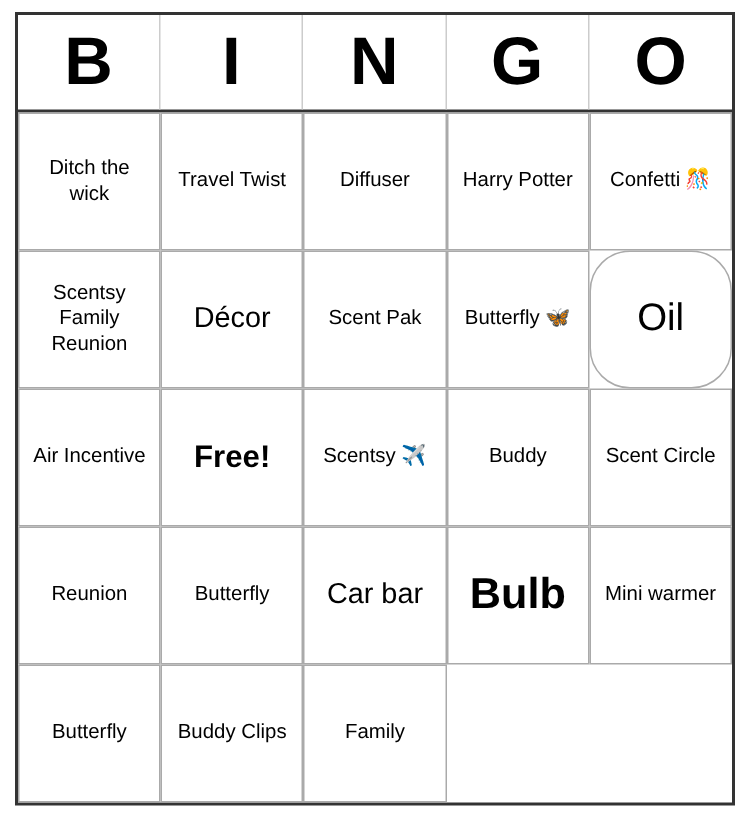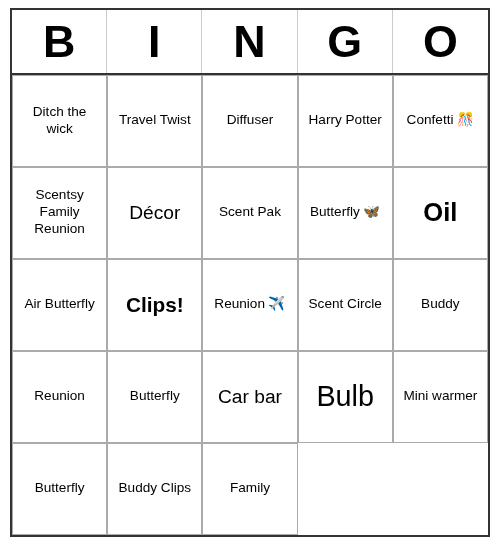--- a/index.html
+++ b/index.html
@@ -44,33 +44,34 @@
       align-items: center;
       justify-content: center;
       text-align: center;
       padding: 6px 9px;
       font-size: 0.85rem;
       line-height: 1.25;
       position: relative;
     }
     .bingo-cell.large-text {
       font-size: 1.6rem;
-      font-weight: bold;
+      font-weight: normal;
+      border-radius: 27px;
     }
     .bingo-cell.medium-text {
       font-size: 1.2rem;
       font-weight: normal;
     }
     .bingo-cell.free {
       font-size: 1.3rem;
       font-weight: bold;
     }
     .bingo-cell.bulb-text {
       font-size: 1.8rem;
-      font-weight: normal;
+      font-weight: bold;
     }
   </style>
 </head>
 <body>
 
 <div class="bingo-card">
   <div class="bingo-header">
   <div class="bingo-header-cell">B</div>
       <div class="bingo-header-cell">I</div>
       <div class="bingo-header-cell">N</div>
@@ -102,33 +103,33 @@
       <div class="bingo-cell">
         <span>Scent Pak</span>
       </div>
       <div class="bingo-cell">
         <span>Butterfly 🦋</span>
       </div>
       <div class="bingo-cell large-text">
         <span>Oil</span>
       </div>
       <div class="bingo-cell">
-        <span>Air Butterfly</span>
+        <span>Air Incentive</span>
       </div>
       <div class="bingo-cell free">
-        <span>Clips!</span>
+        <span>Free!</span>
       </div>
       <div class="bingo-cell">
-        <span>Reunion ✈️</span>
+        <span>Scentsy ✈️</span>
+      </div>
+      <div class="bingo-cell">
+        <span>Buddy</span>
       </div>
       <div class="bingo-cell">
         <span>Scent Circle</span>
-      </div>
-      <div class="bingo-cell">
-        <span>Buddy</span>
       </div>
       <div class="bingo-cell">
         <span>Reunion</span>
       </div>
       <div class="bingo-cell">
         <span>Butterfly</span>
       </div>
       <div class="bingo-cell medium-text">
         <span>Car bar</span>
       </div>

